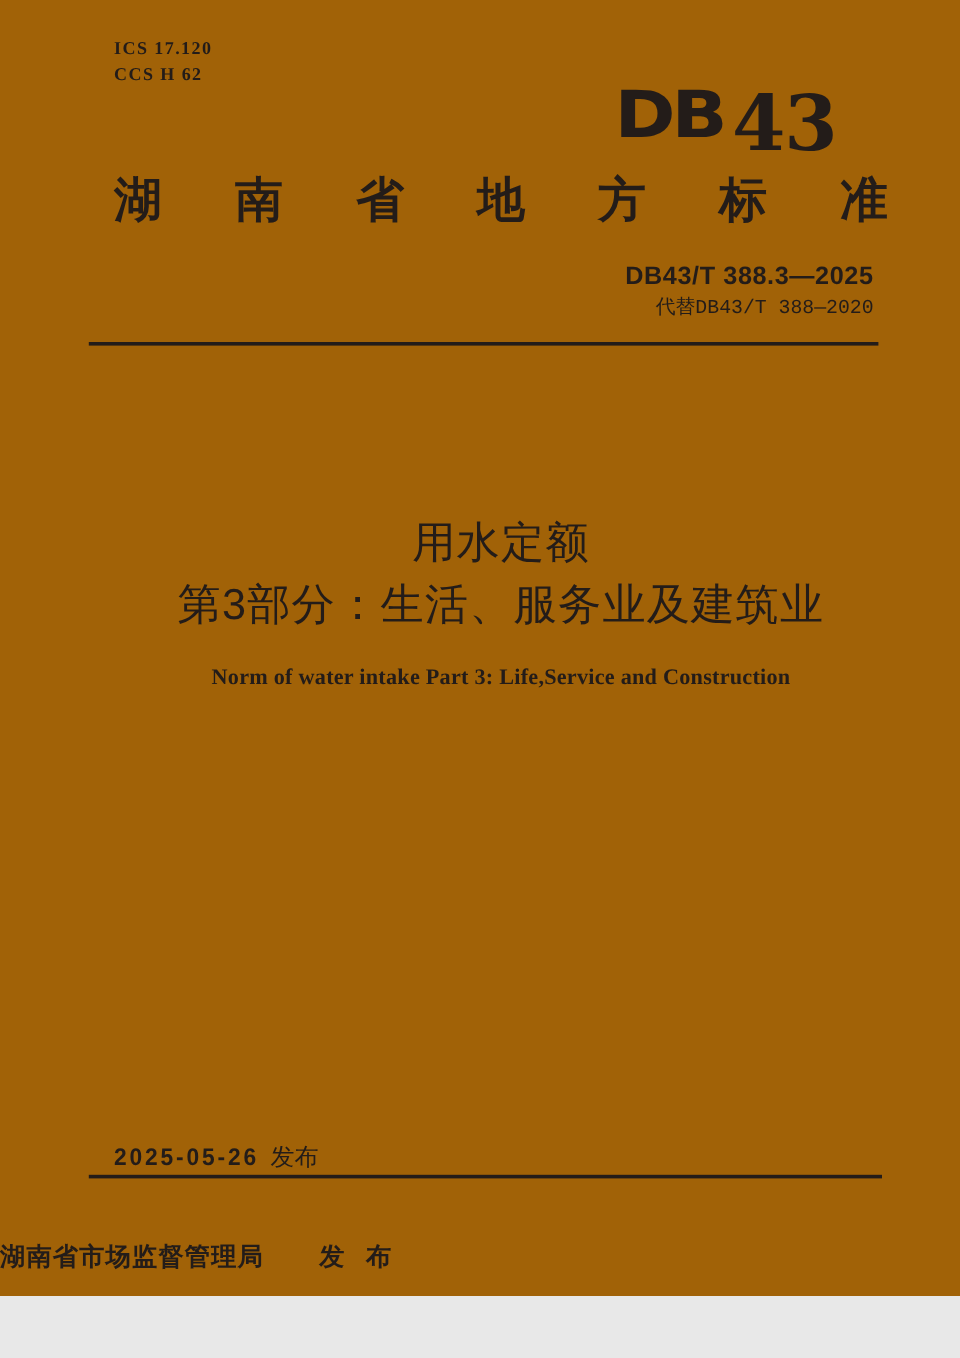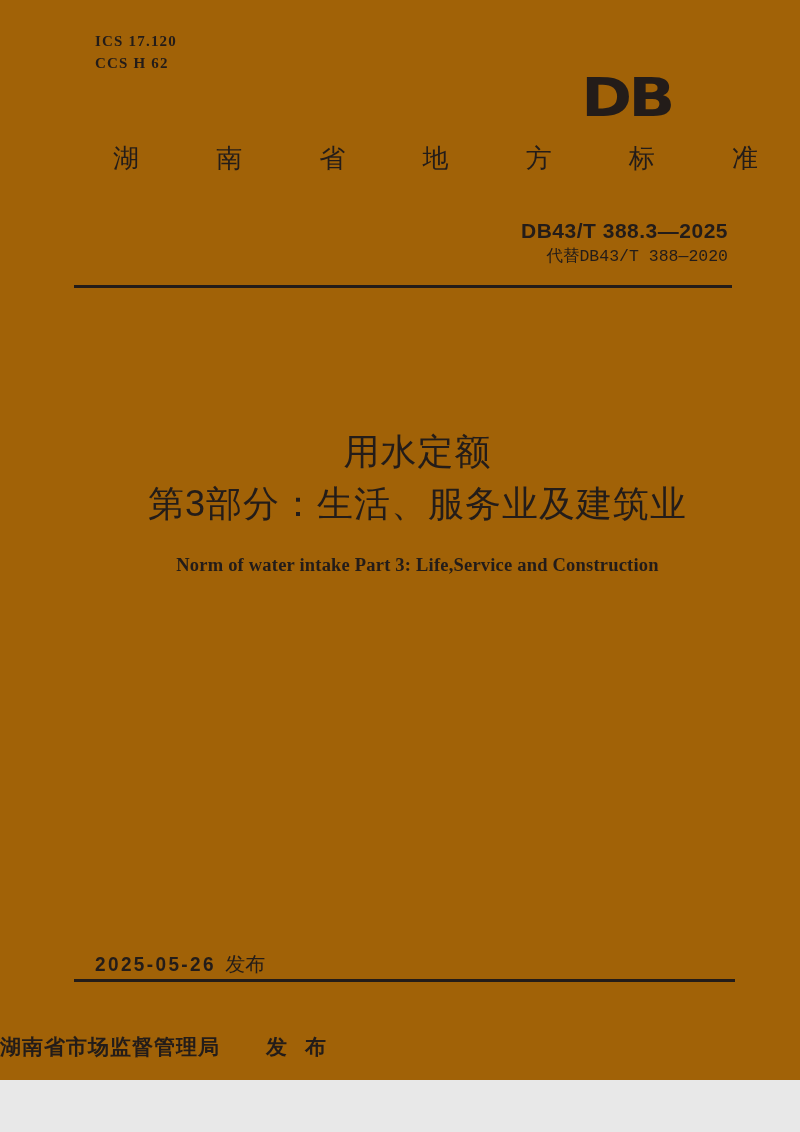--- a/index.html
+++ b/index.html
@@ -24,21 +24,21 @@
     font-weight: 700;
     font-size: 15px;
     letter-spacing: 1.2px;
     line-height: 22px;
   }
 
   
   .logo {
     position: absolute;
     top: 72px;
-    right: 128px;
+    right: 103px;
     display: flex;
     line-height: 1;
     white-space: nowrap;
   }
   .logo-db {
     font-family: "DejaVu Sans", sans-serif;
     font-weight: 900;
     font-size: 52px;
     letter-spacing: -3px;
     transform: scaleX(1.18) scaleY(1.04);
@@ -51,25 +51,25 @@
     font-weight: 700;
     font-size: 64px;
     display: inline-block;
     margin-left: 7px;
     letter-spacing: -1px;
   }
 
   
   .standard-type {
     position: absolute;
-    left: 113px;
+    left: 95px;
     top: 143px;
     width: 645px;
-    font-size: 26px;
-    font-weight: 400;
+    font-size: 40px;
+    font-weight: 700;
     text-align: justify;
     text-align-last: justify;
     line-height: 1.2;
   }
 
   
   .doc-number {
     position: absolute;
     right: 72px;
     top: 219px;
@@ -160,20 +160,21 @@
 
 <div class="page">
 
   <div class="codes">
     <div>ICS 17.120</div>
     <div>CCS H 62</div>
   </div>
 
   <div class="logo">
     <span class="logo-db">DB</span>
+    <span class="logo-43">43</span>
   </div>
 
   <div class="standard-type">湖南省地方标准</div>
 
   <div class="doc-number">DB43/T 388.3—2025</div>
   <div class="replaces">代替DB43/T 388—2020</div>
 
   <div class="rule rule-top"></div>
 
   <div class="title-block">

